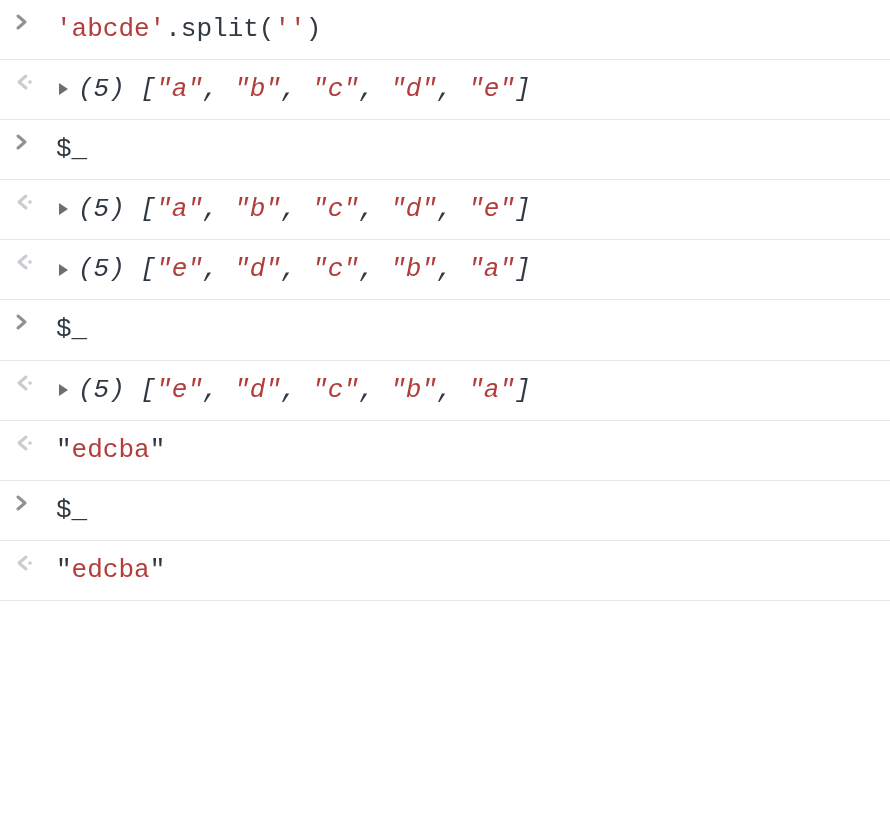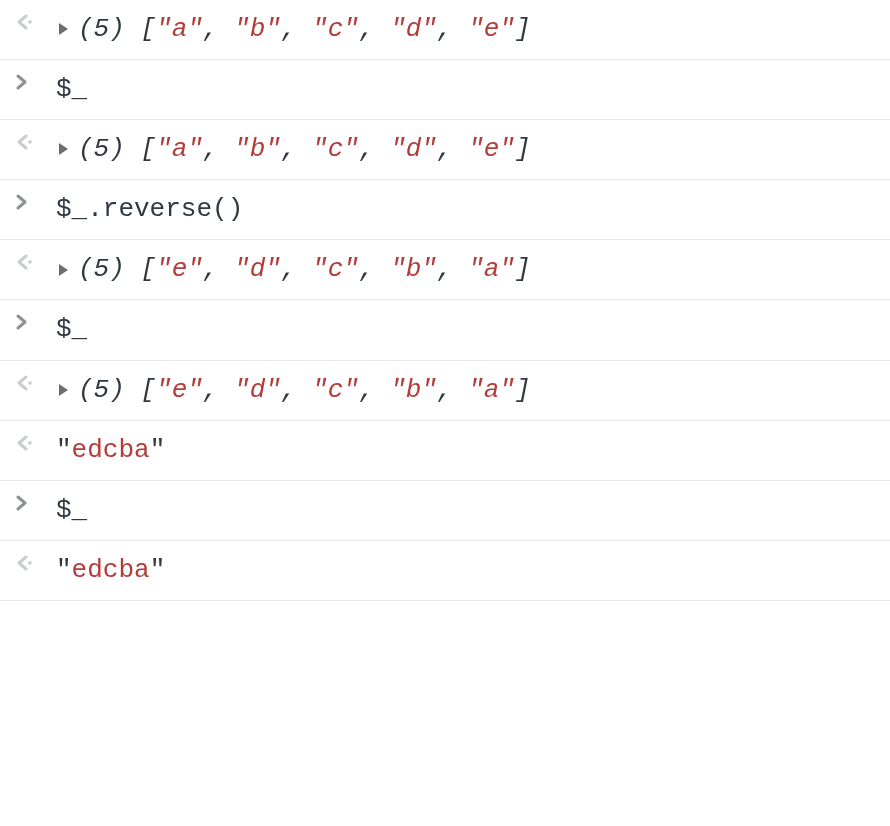--- a/index.html
+++ b/index.html
@@ -41,20 +41,28 @@
     .italic { font-style: italic; }
     .str { color: #b23d3a; }
     .code { color: #303942; }
   </style>
 </head>
 <body>
 
 <div id="console">
     <div class="row">
       <div class="gutter">
+        <svg width="16" height="20" viewBox="0 0 16 20">
+          <path d="M4 4 L11 10 L4 16" fill="none" stroke="#8e9297" stroke-width="3" stroke-linecap="round" stroke-linejoin="round"></path>
+        </svg>
+      </div>
+      <div class="content"><span class="str">'abcde'</span><span class="code">.split(</span><span class="str">''</span><span class="code">)</span></div>
+    </div>
+    <div class="row">
+      <div class="gutter">
         <svg width="20" height="20" viewBox="0 0 20 20">
           <path d="M12 4 L5 10 L12 16" fill="none" stroke="#c9ccd0" stroke-width="3" stroke-linecap="round" stroke-linejoin="round"></path>
           <circle cx="16" cy="10" r="1.8" fill="#c9ccd0"></circle>
         </svg>
       </div>
       <div class="content"><span class="expander"><svg width="14" height="18" viewBox="0 0 14 18">
             <path d="M3 3 L12 9 L3 15 Z" fill="#6b6f73"></path>
           </svg></span><span class="italic code">(5) </span><span class="italic code">[</span><span class="italic str">"a"</span><span class="italic code">, </span><span class="italic str">"b"</span><span class="italic code">, </span><span class="italic str">"c"</span><span class="italic code">, </span><span class="italic str">"d"</span><span class="italic code">, </span><span class="italic str">"e"</span><span class="italic code">]</span></div>
     </div>
     <div class="row">
@@ -68,28 +76,20 @@
     <div class="row">
       <div class="gutter">
         <svg width="20" height="20" viewBox="0 0 20 20">
           <path d="M12 4 L5 10 L12 16" fill="none" stroke="#c9ccd0" stroke-width="3" stroke-linecap="round" stroke-linejoin="round"></path>
           <circle cx="16" cy="10" r="1.8" fill="#c9ccd0"></circle>
         </svg>
       </div>
       <div class="content"><span class="expander"><svg width="14" height="18" viewBox="0 0 14 18">
             <path d="M3 3 L12 9 L3 15 Z" fill="#6b6f73"></path>
           </svg></span><span class="italic code">(5) </span><span class="italic code">[</span><span class="italic str">"a"</span><span class="italic code">, </span><span class="italic str">"b"</span><span class="italic code">, </span><span class="italic str">"c"</span><span class="italic code">, </span><span class="italic str">"d"</span><span class="italic code">, </span><span class="italic str">"e"</span><span class="italic code">]</span></div>
-    </div>
-    <div class="row">
-      <div class="gutter">
-        <svg width="16" height="20" viewBox="0 0 16 20">
-          <path d="M4 4 L11 10 L4 16" fill="none" stroke="#8e9297" stroke-width="3" stroke-linecap="round" stroke-linejoin="round"></path>
-        </svg>
-      </div>
-      <div class="content"><span class="code">$_.reverse()</span></div>
     </div>
     <div class="row">
       <div class="gutter">
         <svg width="20" height="20" viewBox="0 0 20 20">
           <path d="M12 4 L5 10 L12 16" fill="none" stroke="#c9ccd0" stroke-width="3" stroke-linecap="round" stroke-linejoin="round"></path>
           <circle cx="16" cy="10" r="1.8" fill="#c9ccd0"></circle>
         </svg>
       </div>
       <div class="content"><span class="expander"><svg width="14" height="18" viewBox="0 0 14 18">
             <path d="M3 3 L12 9 L3 15 Z" fill="#6b6f73"></path>

